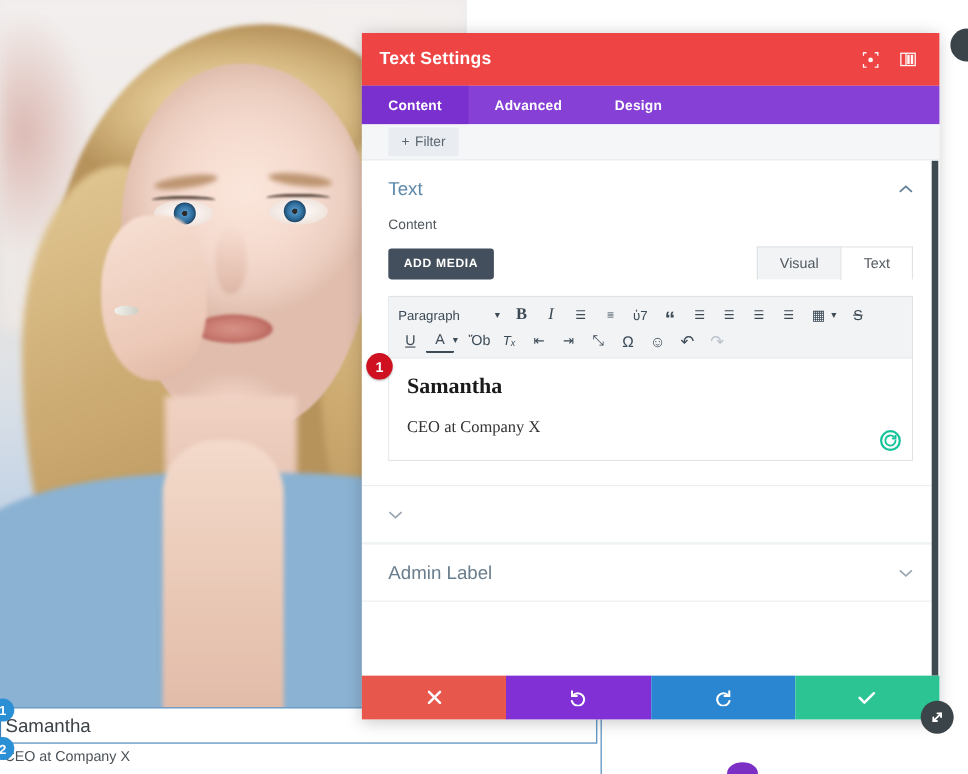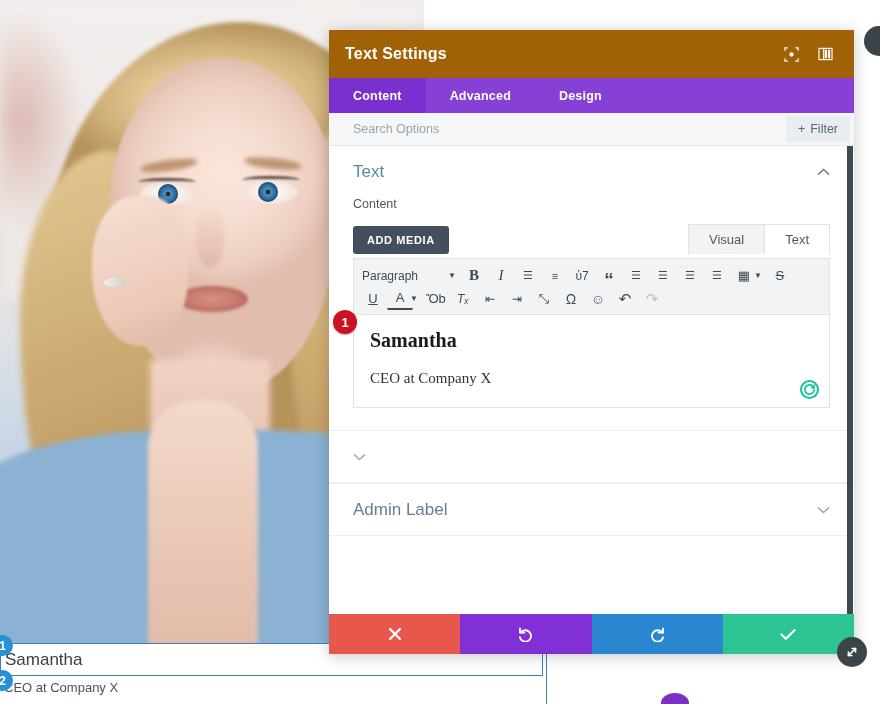--- a/index.html
+++ b/index.html
@@ -205,21 +205,21 @@
     width: 525px; height: 624px;
     background: #ffffff;
     box-shadow: 0 2px 14px rgba(0,0,0,.22);
     display: flex; flex-direction: column;
     overflow: visible;
   }
 
   
   #modal-header {
     height: 48px;
-    background: #a16207;
+    background: #ef4444;
     display: flex; align-items: center;
     padding: 0 16px;
     flex: 0 0 auto;
   }
   #modal-title {
     color: #ffffff; font-size: 16px; font-weight: bold;
     letter-spacing: .2px;
     flex: 1 1 auto;
   }
   .hdr-icon {
@@ -312,21 +312,21 @@
   .field-label {
     font-size: 12.5px;
     color: #51585e;
     margin-bottom: 13px;
   }
 
   
   #editor-wrap { position: relative; }
   #editor-toprow {
     display: flex; align-items: flex-end; justify-content: space-between;
-    margin-bottom: 4px;
+    margin-bottom: 15px;
   }
   #add-media-button {
     background: #444f5e;
     color: #ffffff;
     font-size: 11px; font-weight: bold;
     letter-spacing: .6px;
     border: none; border-radius: 3px;
     padding: 8px 14px;
     cursor: pointer;
   }
@@ -495,21 +495,20 @@
     </div>
   </div>
 
   <div id="modal-tabs">
     <div class="tab active">Content</div>
     <div class="tab">Advanced</div>
     <div class="tab">Design</div>
   </div>
 
   <div id="modal-search">
-    <input id="search-input" type="text" placeholder="Search Options" style="">
     <button id="filter-button">
       <span>+</span>
       <span>Filter</span>
     </button>
   </div>
 
   <div id="modal-body">
     <div id="modal-scrollbar"></div>
 
     <div class="section-head">

